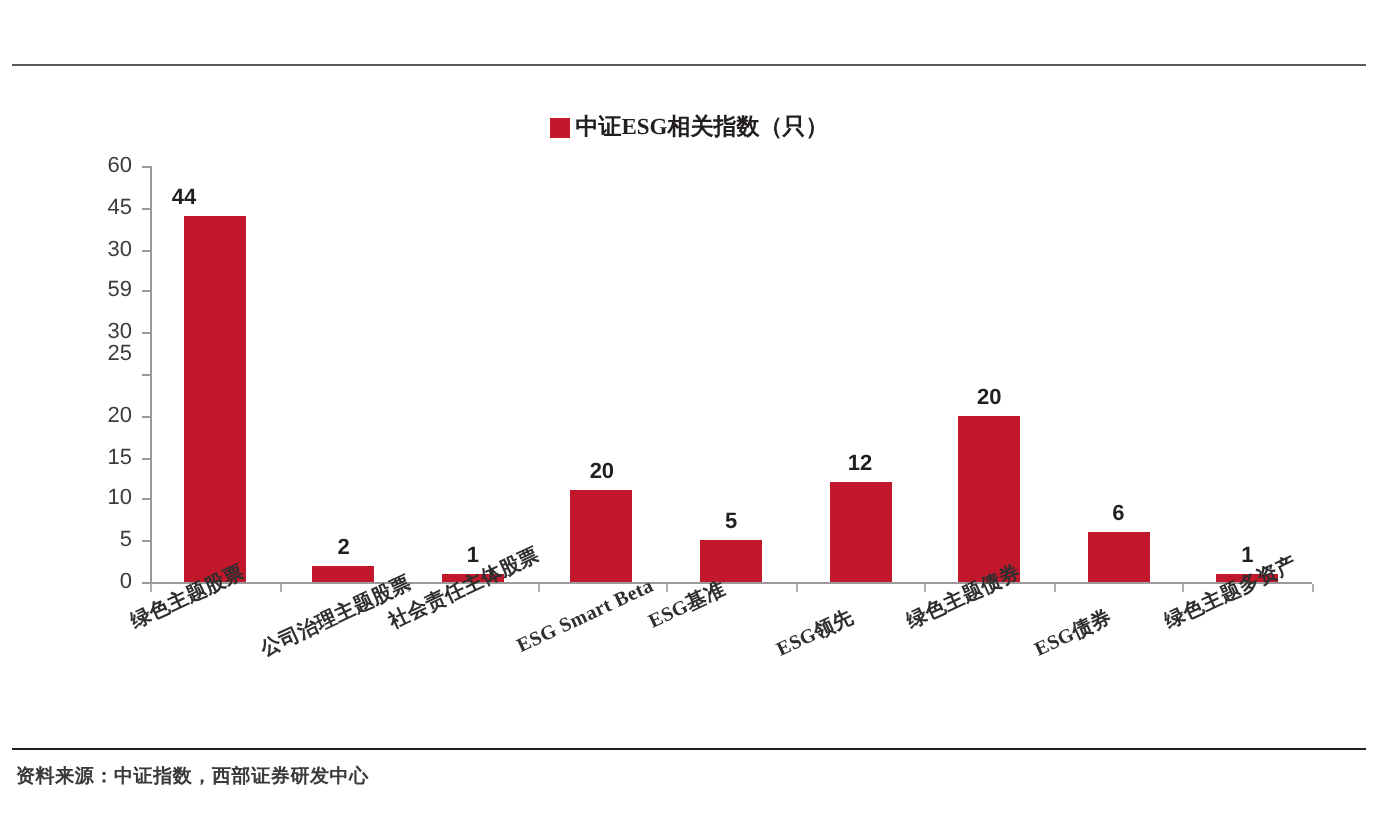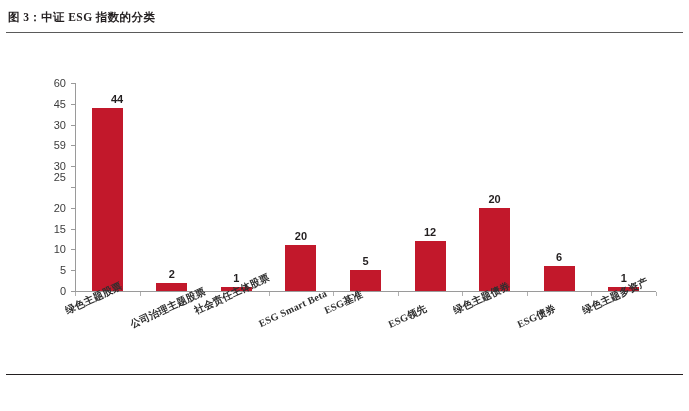--- a/index.html
+++ b/index.html
@@ -174,23 +174,28 @@
     transform-origin: left top;
     transform: rotate(-25deg);
     letter-spacing: 0.2px;
   }
 </style>
 </head>
 <body>
 
 <div id="chart">
 
-  <div id="figure-title">图 3：中证 ESG 指数的分类</div>
   <div id="header-rule"></div>
 
+  <div id="legend">
+    <div class="legend-item">
+      <span class="legend-swatch"></span>
+      <span class="legend-label">中证ESG相关指数（只）</span>
+    </div>
+  </div>
 
   <div id="axis-y"></div>
   <div id="axis-x"></div>
 
   <div id="yticks">
       <div class="ytick-label" style="top: 291px; left: 20px;">0</div>
       <div class="ytick-mark" style="top: 291px;"></div>
       <div class="ytick-label" style="top: 270.2px; left: 20px;">5</div>
       <div class="ytick-mark" style="top: 270.2px;"></div>
       <div class="ytick-label" style="top: 249.4px; left: 20px;">10</div>
@@ -231,21 +236,21 @@
       <div class="bar" title="社会责任主体股票: 1" style="left: 145.889px; height: 4.16px; background: rgb(194, 24, 43);"></div>
       <div class="bar" title="ESG Smart Beta: 11" style="left: 210.444px; height: 45.76px; background: rgb(194, 24, 43);"></div>
       <div class="bar" title="ESG基准: 5" style="left: 275px; height: 20.8px; background: rgb(194, 24, 43);"></div>
       <div class="bar" title="ESG领先: 12" style="left: 339.556px; height: 49.92px; background: rgb(194, 24, 43);"></div>
       <div class="bar" title="绿色主题债券: 20" style="left: 404.111px; height: 83.2px; background: rgb(194, 24, 43);"></div>
       <div class="bar" title="ESG债券: 6" style="left: 468.667px; height: 24.96px; background: rgb(194, 24, 43);"></div>
       <div class="bar" title="绿色主题多资产: 1" style="left: 533.222px; height: 4.16px; background: rgb(194, 24, 43);"></div>
     </div>
 
   <div id="valuelabels">
-      <div class="bar-value" style="left: 87px; top: 92.96px;">44</div>
+      <div class="bar-value" style="left: 62px; top: 92.96px;">44</div>
       <div class="bar-value" style="left: 141.833px; top: 267.68px;">2</div>
       <div class="bar-value" style="left: 206.389px; top: 271.84px;">1</div>
       <div class="bar-value" style="left: 270.944px; top: 230.24px;">20</div>
       <div class="bar-value" style="left: 335.5px; top: 255.2px;">5</div>
       <div class="bar-value" style="left: 400.056px; top: 226.08px;">12</div>
       <div class="bar-value" style="left: 464.611px; top: 192.8px;">20</div>
       <div class="bar-value" style="left: 529.167px; top: 251.04px;">6</div>
       <div class="bar-value" style="left: 593.722px; top: 271.84px;">1</div>
     </div>
   <div id="xlabels">
@@ -254,14 +259,15 @@
       <div class="xlabel" style="left: 192.389px; top: 305px;">社会责任主体股票</div>
       <div class="xlabel" style="left: 256.944px; top: 319px;">ESG Smart Beta</div>
       <div class="xlabel" style="left: 321.5px; top: 305px;">ESG基准</div>
       <div class="xlabel" style="left: 386.056px; top: 319px;">ESG领先</div>
       <div class="xlabel" style="left: 450.611px; top: 305px;">绿色主题债券</div>
       <div class="xlabel" style="left: 515.167px; top: 319px;">ESG债券</div>
       <div class="xlabel" style="left: 579.722px; top: 305px;">绿色主题多资产</div>
     </div>
 
   <div id="footer-rule"></div>
+  <div id="source-note">资料来源：中证指数，西部证券研发中心</div>
 
 </div>
 
 </body></html>

